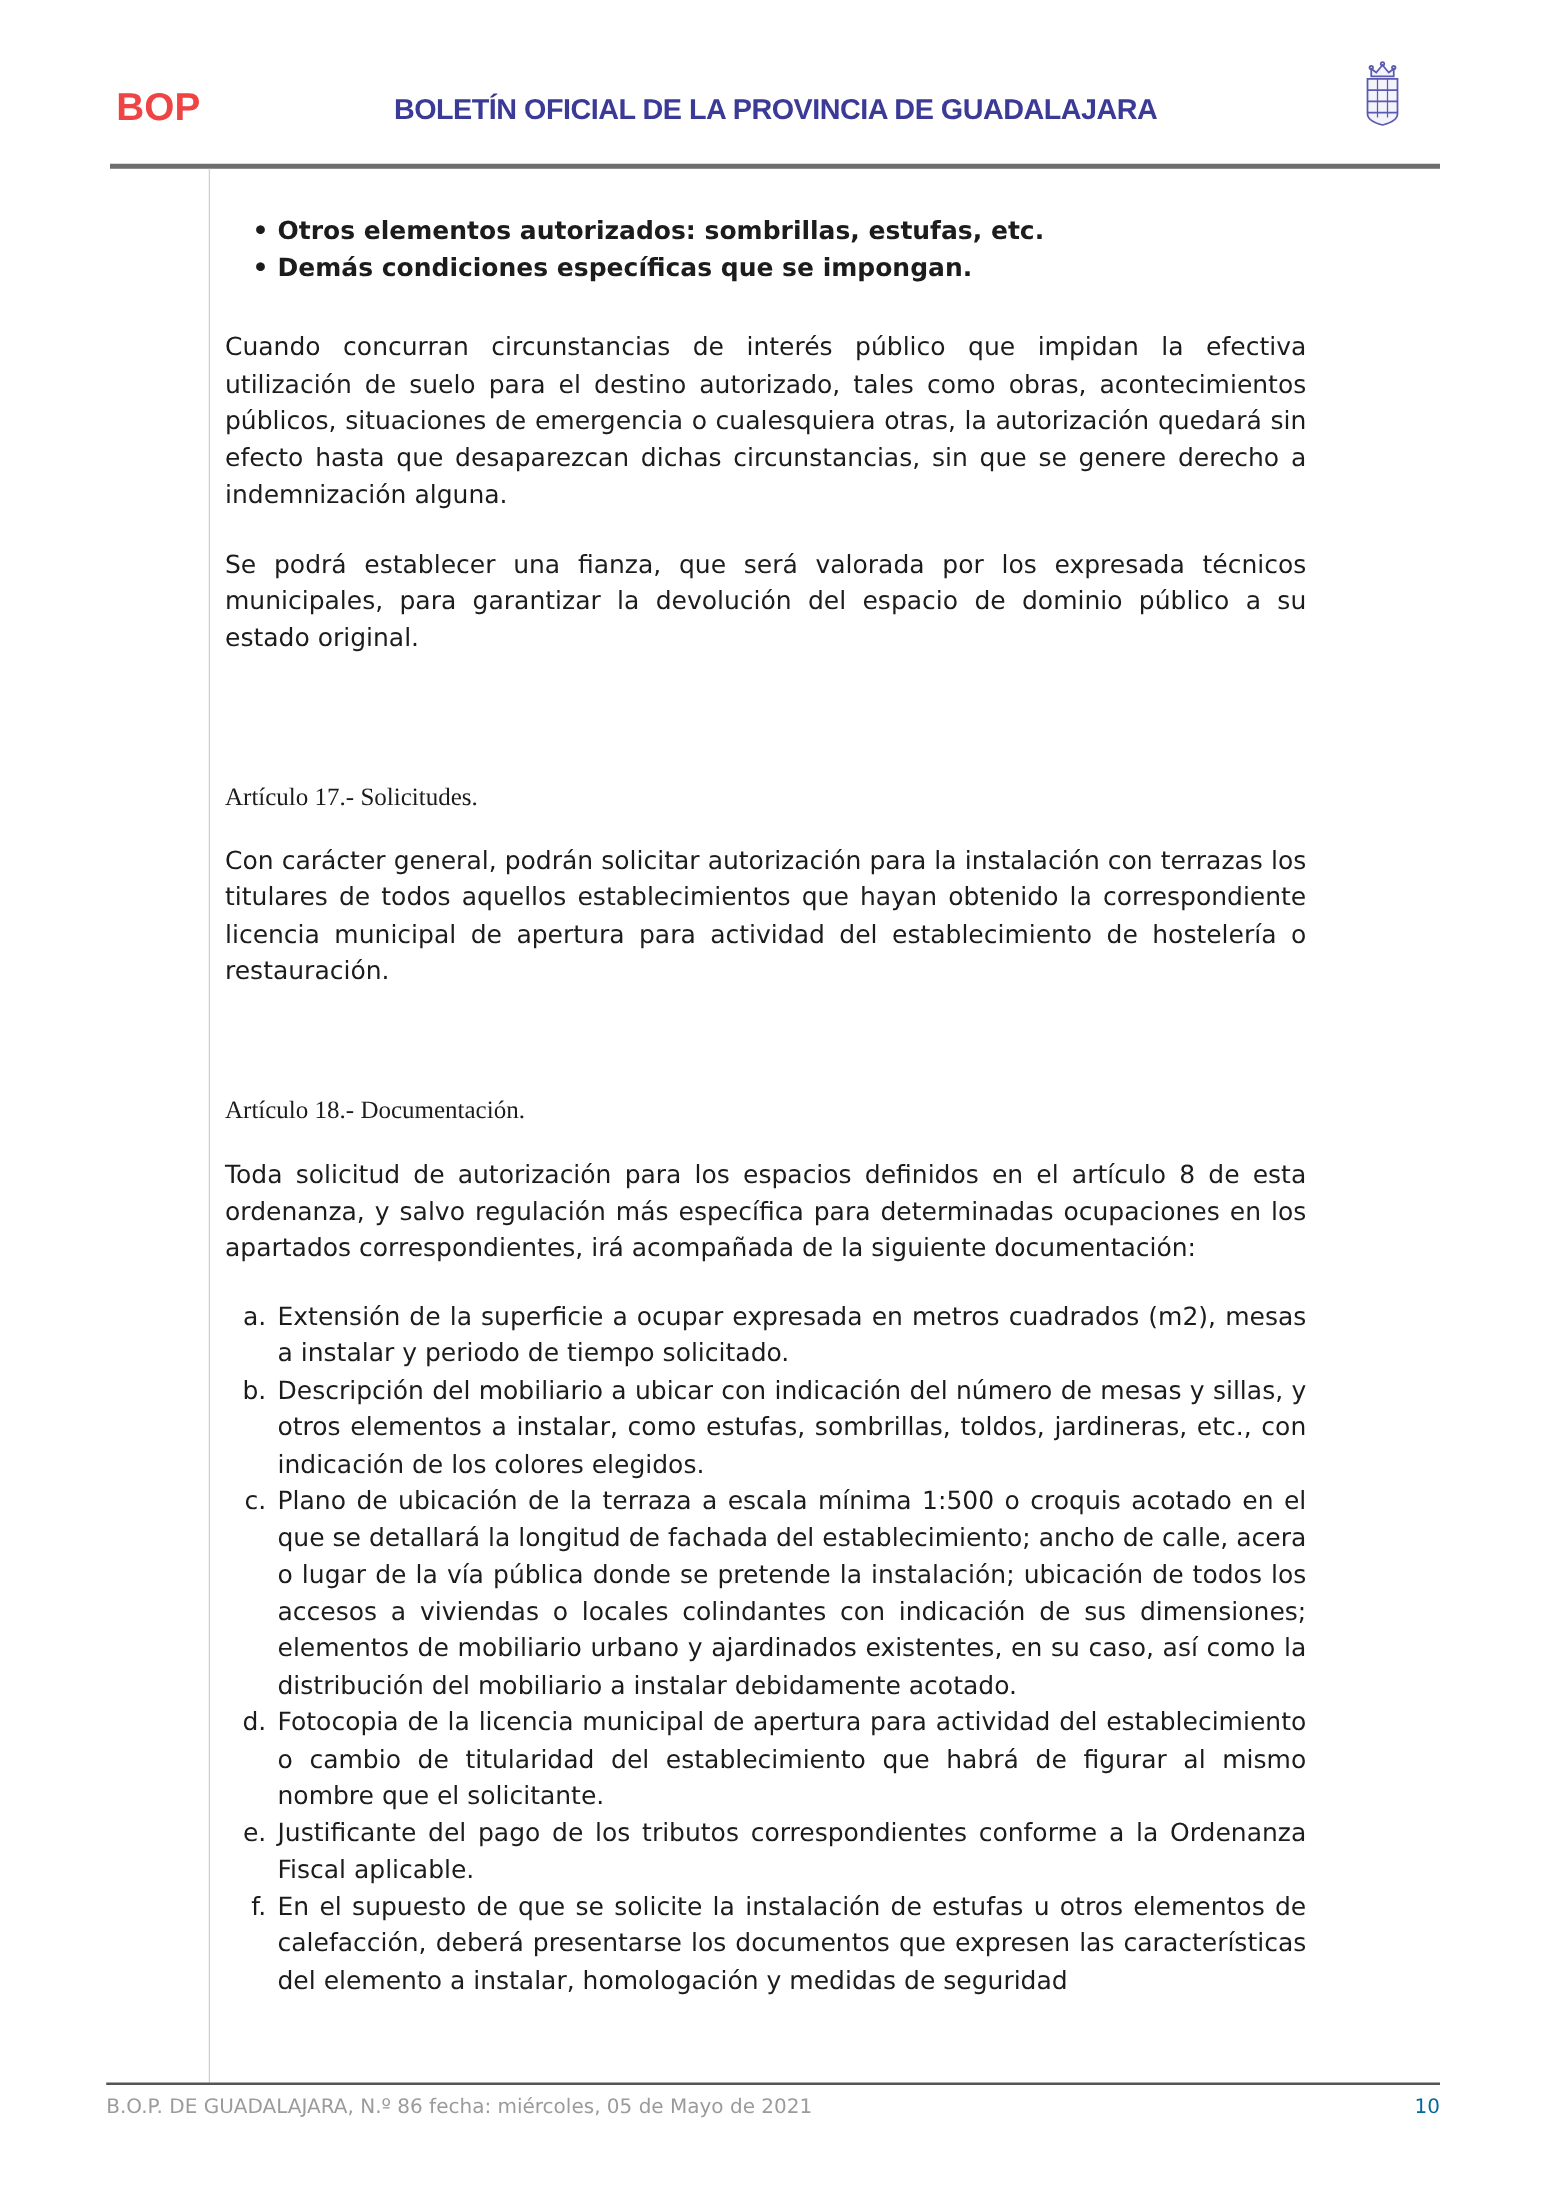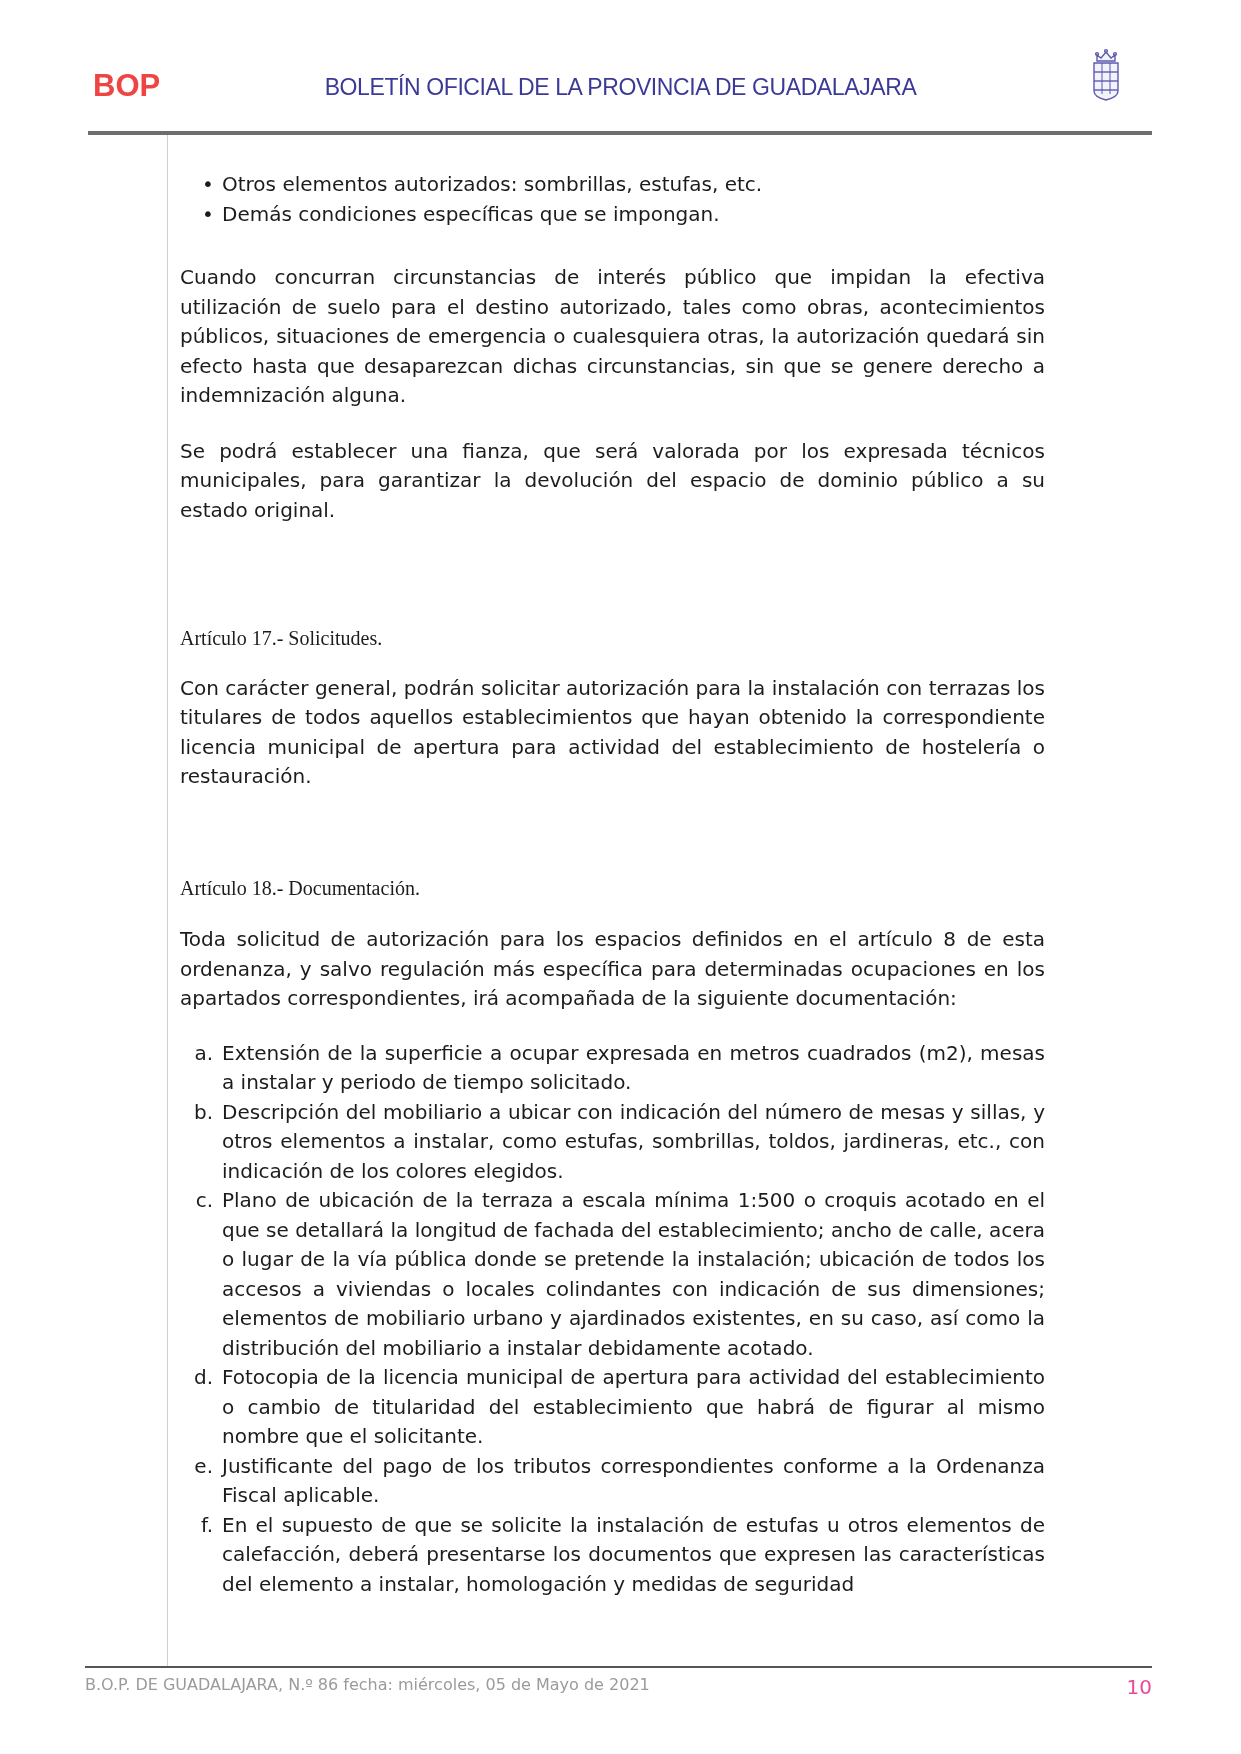--- a/index.html
+++ b/index.html
@@ -12,21 +12,21 @@
 
   
   .logo{
     position:absolute;left:93px;top:68px;
     font-size:31px;font-weight:bold;letter-spacing:0px;
     color:#ef4444;
     font-family:"Liberation Sans","DejaVu Sans",sans-serif;
   }
   .title{
     position:absolute;left:0;top:74px;width:1241px;text-align:center;
-    font-size:23px;font-weight:normal;letter-spacing:-0.4px;
+    font-size:23px;font-weight:bold;letter-spacing:-0.4px;
     color:#3c3a97;
     font-family:"Liberation Sans","DejaVu Sans",sans-serif;
   }
   .crest{position:absolute;left:1085px;top:47px;}
   .header-rule{
     position:absolute;left:88px;top:131px;width:1064px;height:4px;
     background:#6e6e6e;
   }
   .content-left-border{
     position:absolute;left:167px;top:135px;width:1px;height:1531px;
@@ -34,21 +34,21 @@
   }
 
   
   .content{
     position:absolute;left:180px;top:170px;width:865px;
     font-size:20px;line-height:29.5px;
   }
   .content p{margin:0;text-align:justify;}
   ul.bullets{list-style:none;margin:0;padding:0;}
   ul.bullets li{
-    position:relative;padding-left:42px;text-align:left;
+    position:relative;padding-left:42px;text-align:left;font-weight:bold;
   }
   ul.bullets li::before{
     content:"\2022";position:absolute;left:22px;top:0;
   }
   .p-circumstances{margin-top:34px !important;}
   .p-fianza{margin-top:26px !important;}
   .article-heading{margin-top:99px !important;text-align:left !important;font-family:Liberation Serif, serif;}
   .article-heading.second{margin-top:82px !important;}
   .p-after-17{margin-top:20px !important;}
   .p-after-18{margin-top:22px !important;}
@@ -64,21 +64,21 @@
   .footer-rule{
     position:absolute;left:85px;top:1666px;width:1067px;height:2px;
     background:#555555;
   }
   .footer-left{
     position:absolute;left:85px;top:1675px;
     font-size:16px;color:#9b9b9b;
   }
   .footer-page{
     position:absolute;left:1052px;top:1675px;width:100px;text-align:right;
-    font-size:20px;color:#ec4899;
+    font-size:16px;color:#0369a1;
   }
 </style>
 </head>
 <body>
 
 <div class="page">
 
   <div class="logo">BOP</div>
   <div class="title">BOLETÍN OFICIAL DE LA PROVINCIA DE GUADALAJARA</div>
 

